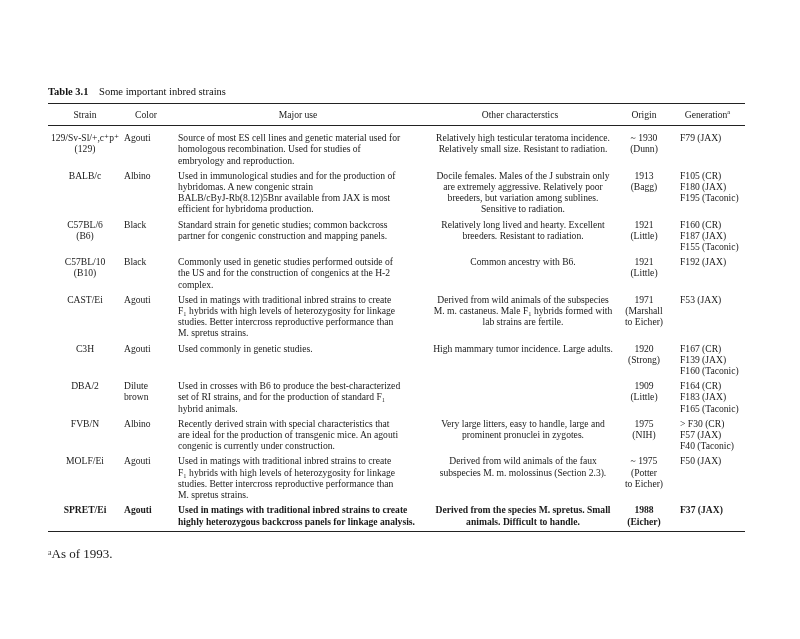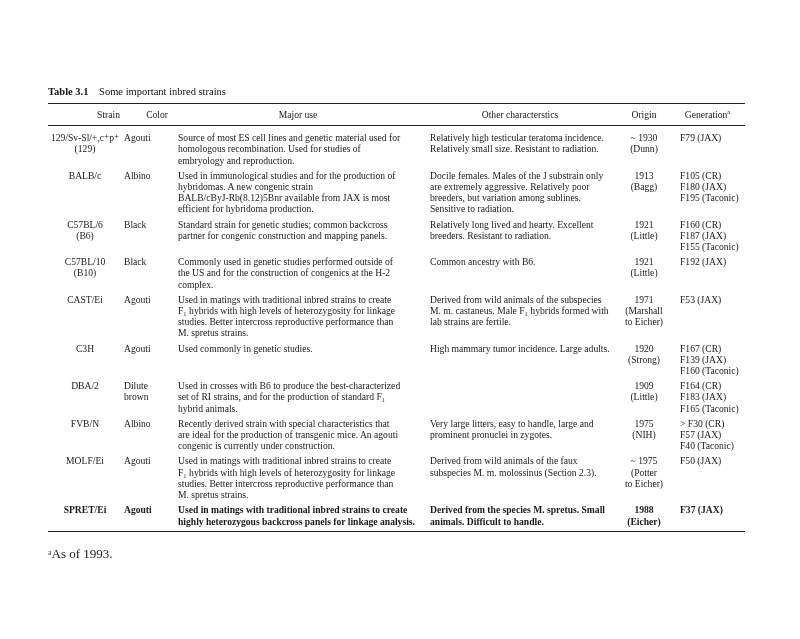--- a/index.html
+++ b/index.html
@@ -5,33 +5,33 @@
   html, body { margin: 0; padding: 0; background: #ffffff; }
   body { width: 800px; height: 639px; position: relative; overflow: hidden;
          font-family: "Liberation Serif", "DejaVu Serif", serif; color: #1a1a1a; }
   .caption { position: absolute; left: 48px; top: 86px; font-family: Liberation Serif, serif;
              font-size: 10.5px; color: #111; white-space: nowrap; }
   .caption .label { font-weight: bold; margin-right: 8px; }
   .table-wrap { position: absolute; left: 48px; top: 103px; width: 697px; }
   table { border-collapse: collapse; width: 697px; table-layout: fixed; font-size: 9.6px; line-height: 11.2px; }
   thead tr { border-top: 1.5px solid #222; border-bottom: 1.5px solid #222; }
   tbody tr:last-child { border-bottom: 1.5px solid #222; font-weight: bold; }
-  th { font-weight: normal; padding: 5px 2px 5px 2px; text-align: right; white-space: nowrap; }
+  th { font-weight: normal; padding: 5px 2px 5px 2px; text-align: center; white-space: nowrap; }
   td { padding: 0 2px 4px 2px; vertical-align: top; }
   tbody tr:first-child td { padding-top: 6px; }
   col.c-strain { width: 74px; }
   col.c-color { width: 52px; }
   col.c-use { width: 248px; }
   col.c-other { width: 196px; }
   col.c-origin { width: 52px; }
   col.c-gen { width: 75px; }
   th.center, td.center { text-align: center; }
   th.right, td.color { padding-right: 6px; }
   td.use { padding-left: 4px; }
-  td.other { padding-left: 8px; }
+  td.other { padding-left: 8px; text-align: center; }
   td.gen { padding-left: 10px; white-space: nowrap; }
   td.strain { white-space: nowrap; text-align: center; }
   .line { display: block; }
   sup { font-size: 6.5px; line-height: 0; }
   .footnote { position: absolute; left: 48px; top: 546px; font-size: 13px; }
 </style>
 </head>
 <body>
 
 <div class="caption">

